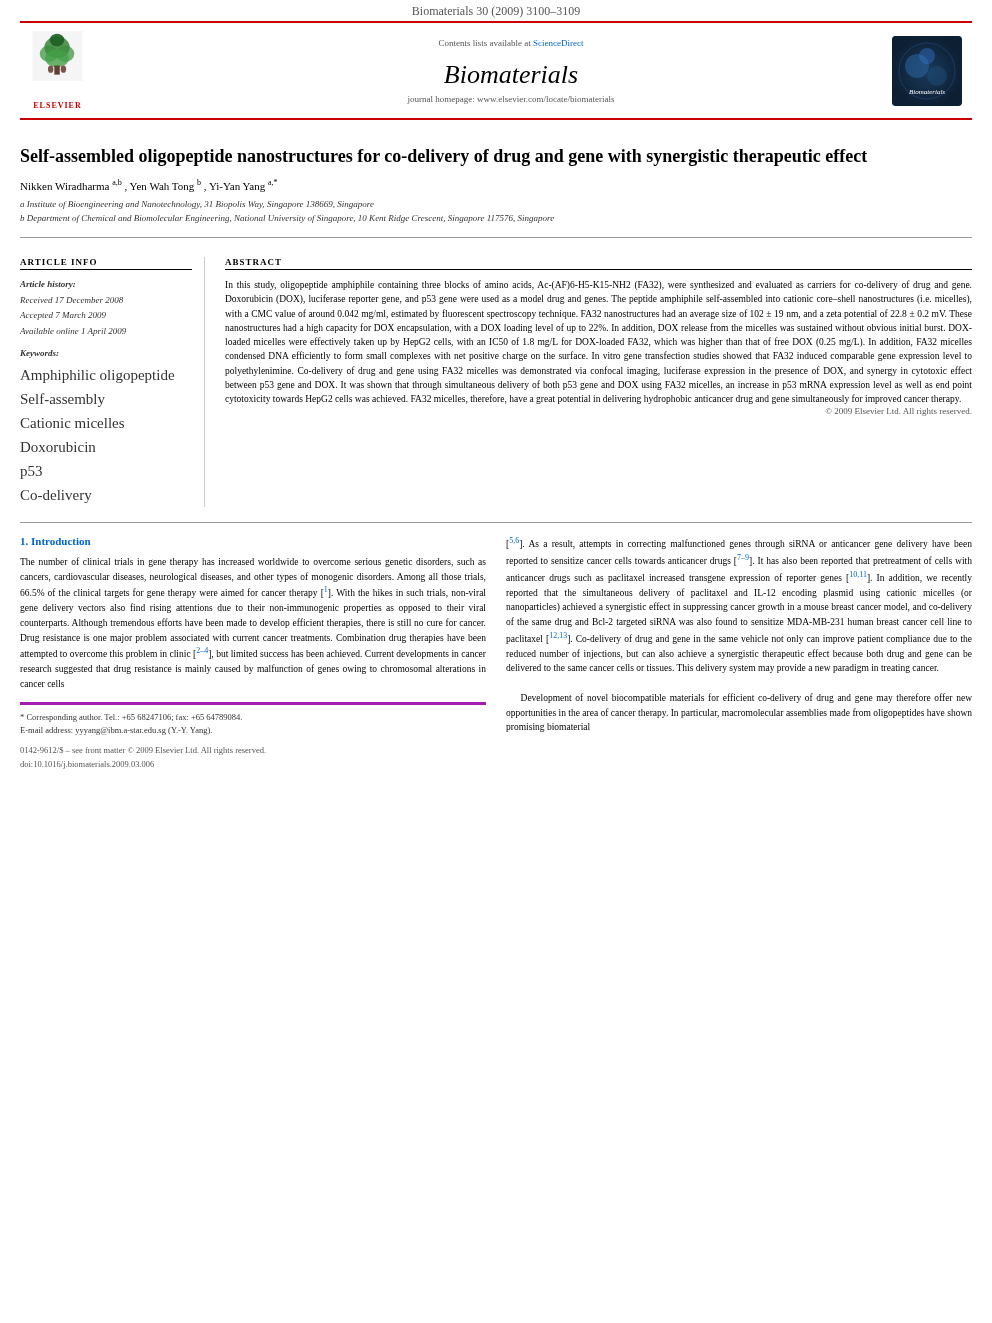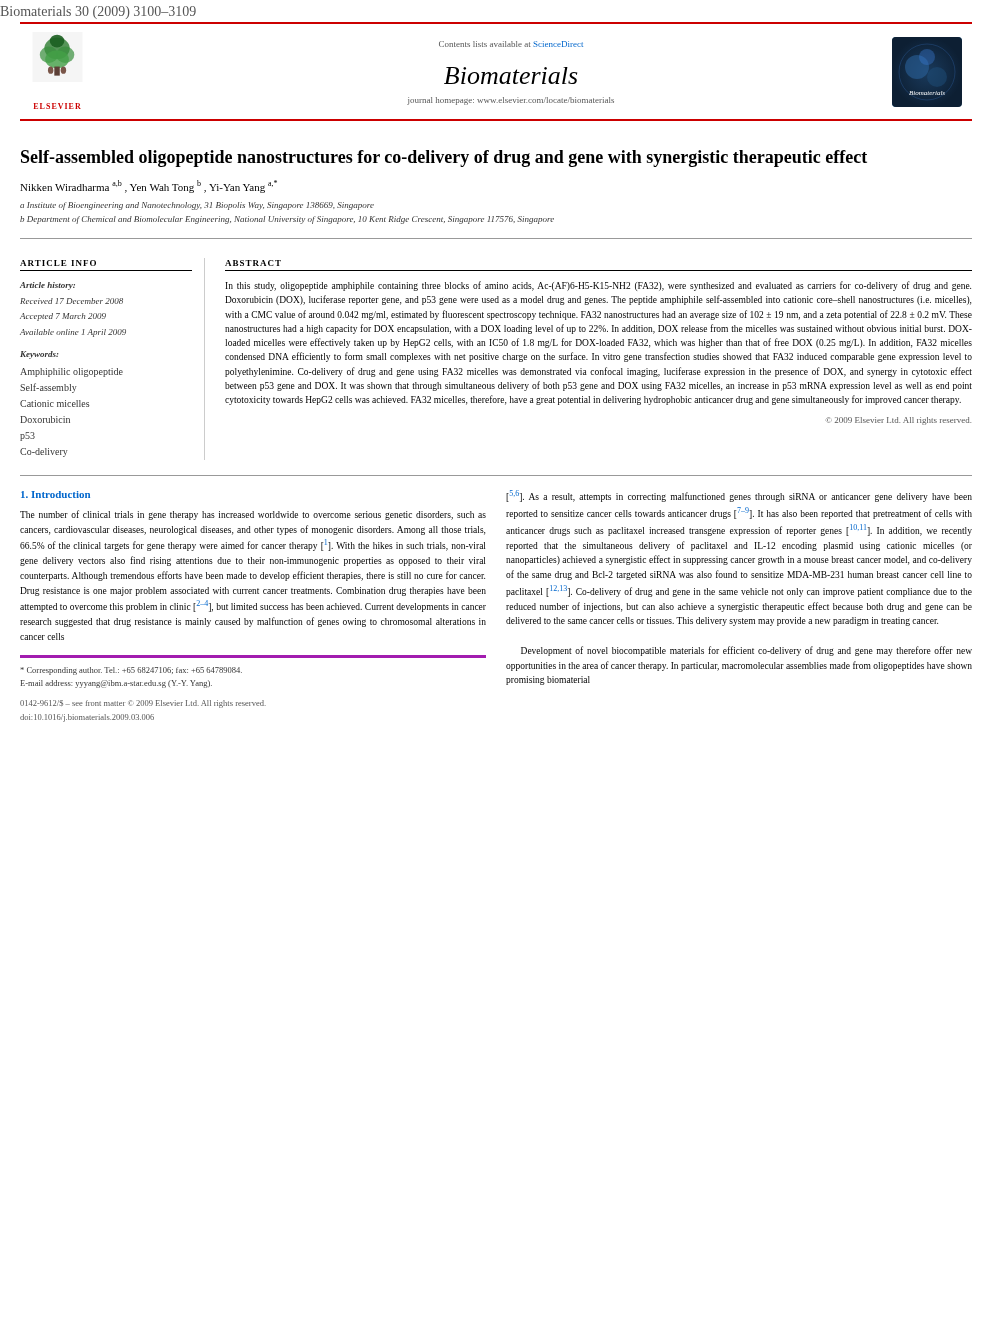--- a/index.html
+++ b/index.html
@@ -7,22 +7,22 @@
       background: #fff;
       font-family: "Times New Roman", Times, serif;
       font-size: 10px;
       color: #000;
       width: 992px;
       min-height: 1323px;
     }
 
     
     .top-bar {
-      text-align: left;
-      font-size: 14px;
+      text-align: center;
+      font-size: 12px;
       color: #555;
       padding: 4px 0 2px 0;
       border-bottom: none;
     }
 
     
     .journal-header {
       display: flex;
       align-items: center;
       border-top: 2px solid #c00;
@@ -167,38 +167,38 @@
       font-size: 9px;
       font-style: italic;
       color: #333;
       line-height: 1.4;
     }
 
     .keywords-section {
       margin-top: 10px;
     }
     .keyword-item {
-      font-size: 10px;
+      font-size: 15px;
       color: #333;
       line-height: 1.6;
     }
 
     
     .abstract-text {
       font-size: 9.5px;
       line-height: 1.5;
       color: #000;
       text-align: justify;
     }
 
     .copyright-line {
       font-size: 9px;
       color: #555;
       text-align: right;
-      margin-top: 8px;
+      margin-top: 0;
     }
 
     
     .body-two-col {
       display: flex;
       gap: 20px;
       margin-top: 15px;
       border-top: 1px solid #999;
       padding-top: 12px;
     }

